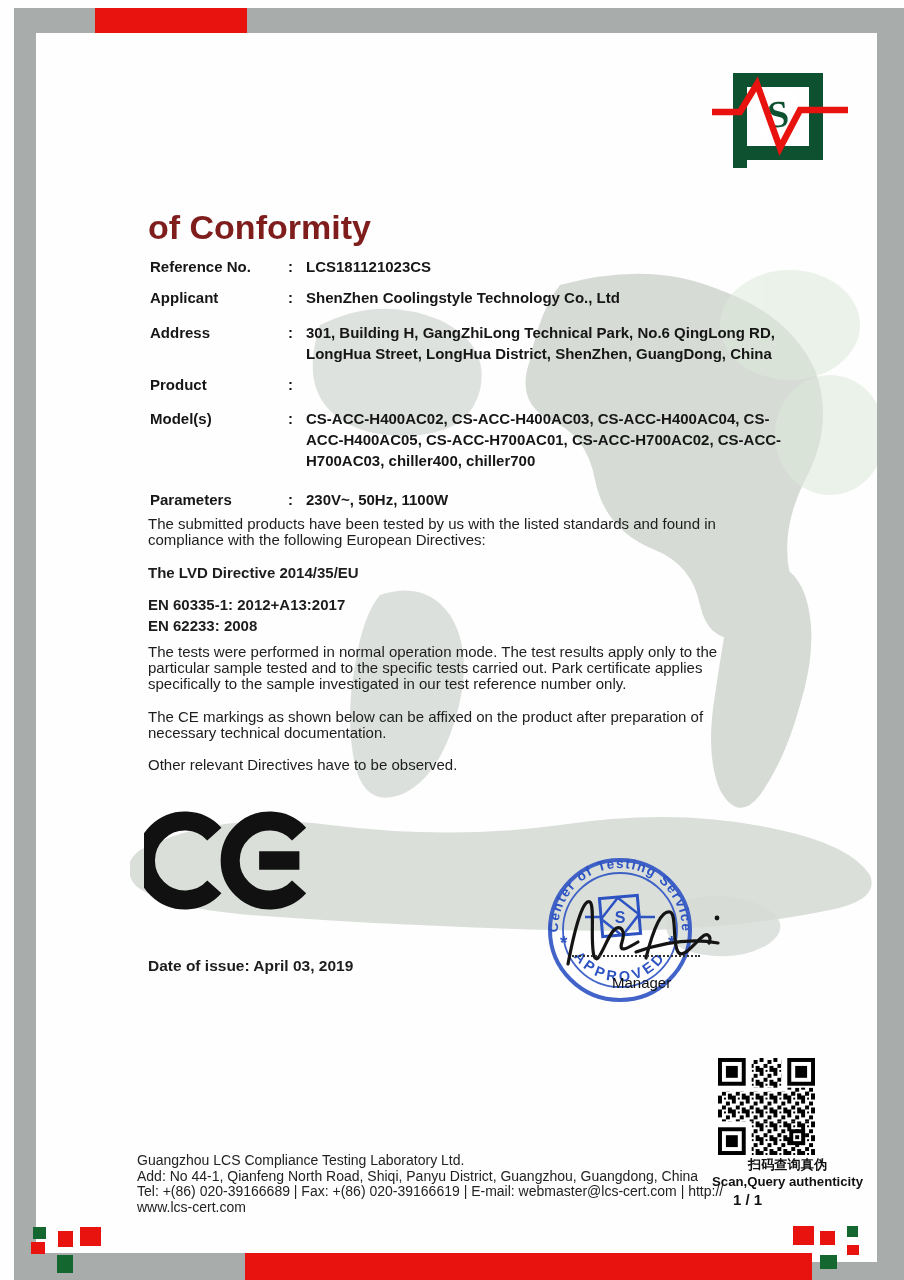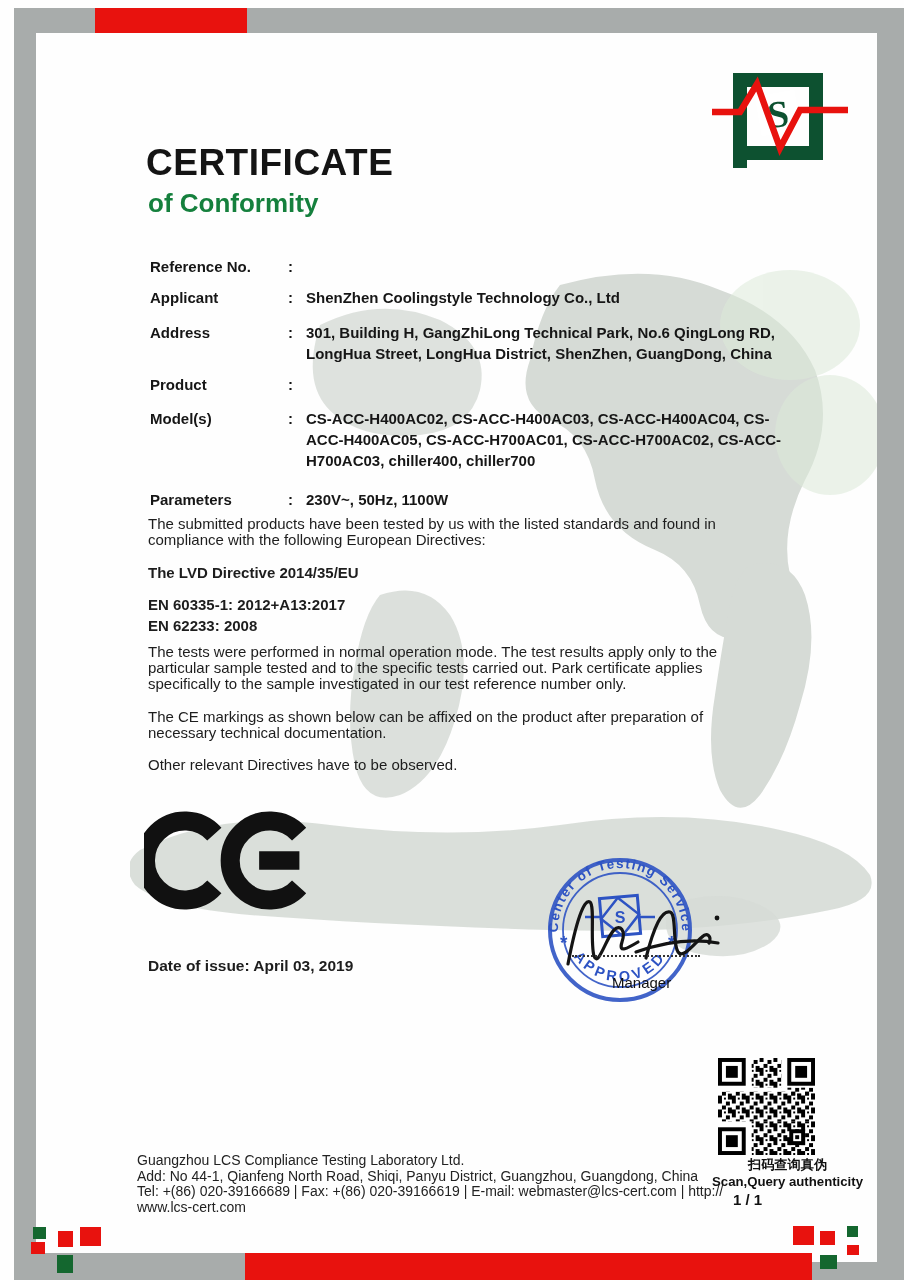--- a/index.html
+++ b/index.html
@@ -6,21 +6,21 @@
   #page{position:relative;width:904px;height:1280px;background:#fefefe;overflow:hidden;
         font-family:"Liberation Sans",sans-serif;color:#1c1c1c;}
   .abs{position:absolute;}
   
   .frame{background:#a8acab;z-index:6;}
   .red{background:#e8120e;}
   .green{background:#14672f;}
   .sq{position:absolute;z-index:7;}
   
   .title{font-size:37px;font-weight:bold;letter-spacing:.5px;color:#141414;z-index:3;}
-  .subtitle{font-size:26px;font-weight:bold;color:#15803d;z-index:3;}
+  .subtitle{font-size:34px;font-weight:bold;color:#7f1d1d;z-index:3;margin-top:20px;}
   .fieldrow{z-index:3;font-size:15px;font-weight:bold;line-height:21px;color:#161616;}
   .fieldrow .lbl{position:absolute;left:0;top:0;width:135px;}
   .fieldrow .col{position:absolute;left:138px;top:0;}
   .fieldrow .val{position:absolute;left:156px;top:0;width:492px;}
   .para{font-size:15px;line-height:16px;width:600px;z-index:3;color:#1d1d1d;}
   .bold{font-weight:bold;}
   .footer{font-size:14px;line-height:15.5px;color:#222;z-index:3;}
   .qrcap{font-size:13.2px;font-weight:bold;text-align:center;line-height:17px;z-index:3;color:#111;}
   .pagenum{font-size:15px;font-weight:bold;z-index:3;color:#111;}
   .manager{font-size:15px;color:#111;z-index:5;}
@@ -68,26 +68,26 @@
   <div class="sq green" style="left:820px;top:1255px;width:17px;height:14px;"></div>
 
   <svg class="abs" style="left:712px;top:66px;z-index:3;" width="140" height="104" viewBox="0 0 140 104">
     <rect x="28" y="14" width="76" height="73" fill="none" stroke="#0d5130" stroke-width="14"></rect>
     <rect x="21" y="74" width="14" height="28" fill="#0d5130"></rect>
     <rect x="46" y="27" width="40" height="40" fill="#ffffff" transform="rotate(-10 66 47)"></rect>
     <text x="66" y="61" text-anchor="middle" font-family="Liberation Serif,serif" font-size="38" font-weight="bold" fill="#0d5130" transform="rotate(-6 66 47)">S</text>
     <polyline points="0,46 28,46 45,18 68,82 88,44 136,44" fill="none" stroke="#e8120e" stroke-width="6.5"></polyline>
   </svg>
 
-  <div class="abs title" style="left:146px;top:142px;">CERTIFICATE</div>
   <div class="abs subtitle" style="left:148px;top:188px;">of Conformity</div>
 
   <div class="abs fieldrow" style="left:150px;top:256px;width:650px;height:22px;">
     <span class="lbl">Reference No.</span>
     <span class="col">:</span>
+    <span class="val">LCS181121023CS</span>
   </div>
   <div class="abs fieldrow" style="left:150px;top:287px;width:650px;height:22px;">
     <span class="lbl">Applicant</span>
     <span class="col">:</span>
     <span class="val">ShenZhen Coolingstyle Technology Co., Ltd</span>
   </div>
   <div class="abs fieldrow" style="left:150px;top:322px;width:650px;height:44px;">
     <span class="lbl">Address</span>
     <span class="col">:</span>
     <span class="val">301, Building H, GangZhiLong Technical Park, No.6 QingLong RD, LongHua Street, LongHua District, ShenZhen, GuangDong, China</span>

